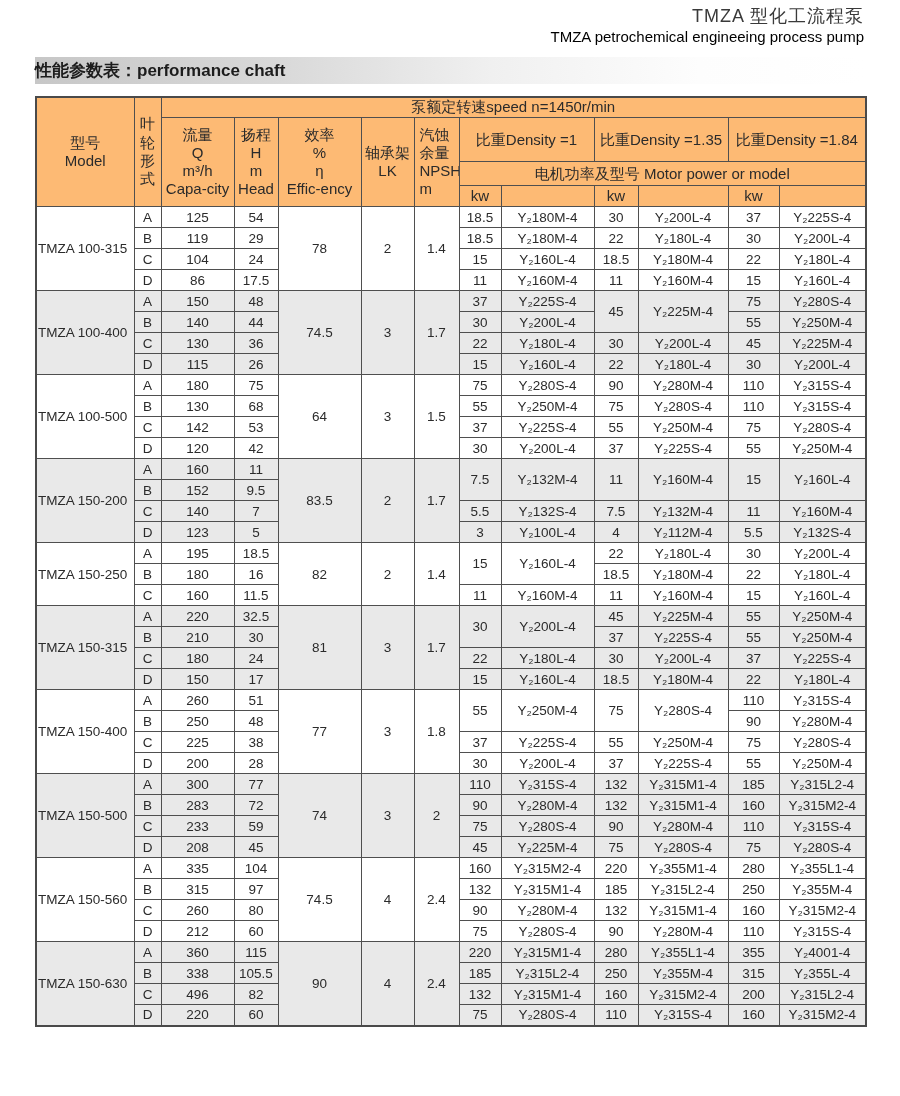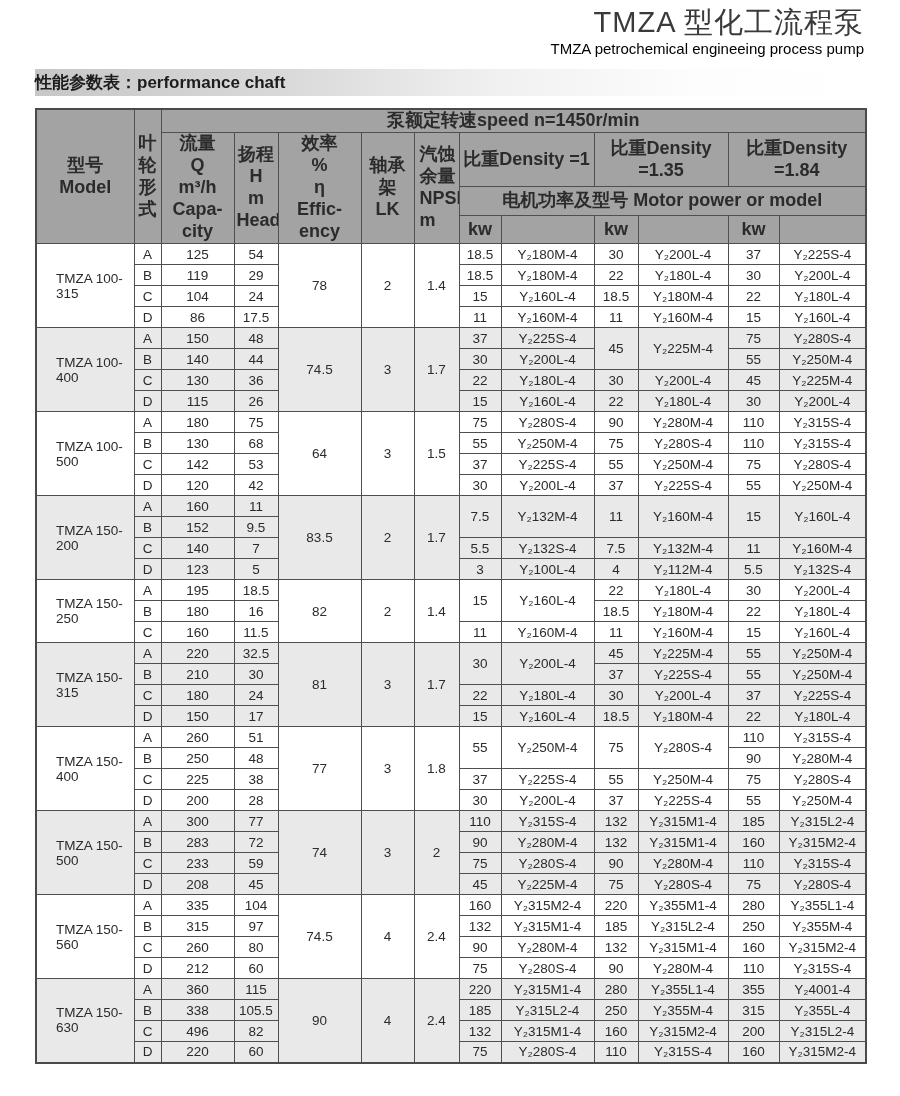--- a/index.html
+++ b/index.html
@@ -9,21 +9,21 @@
     background: #ffffff;
     font-family: "Liberation Sans", "DejaVu Sans", sans-serif;
     color: #2b2b2b;
     overflow: hidden;
   }
   .page { width: 900px; height: 1096px; position: relative; }
 
   
   .title-block { text-align: right; padding: 6px 36px 0 0; }
   .title-zh {
-    font-size: 29px; font-weight: 500; color: #3a3a3a;
+    font-size: 18px; font-weight: 500; color: #3a3a3a;
     margin: 0; line-height: 1.15; letter-spacing: 1px;
   }
   .title-en {
     font-size: 15px; color: #000000; margin: 1px 0 0 0; line-height: 1.2;
   }
 
   
   .section-bar {
     margin: 11px 35px 12px 35px;
     width: 830px; height: 27px; line-height: 27px;
@@ -37,32 +37,32 @@
     width: 830px; margin-left: 35px;
     font-size: 13px; color: #2b2b2b;
     border: 2px solid #4a4a4a;
   }
   .perf th, .perf td {
     border: 1px solid #4f4f4f;
     text-align: center; vertical-align: middle;
     padding: 0 2px; overflow: hidden;
   }
   .perf thead th {
-    background: #a3a3a3; font-weight: bold;
-    font-size: 18px; line-height: 1.22;
+    background: #fdba74; font-weight: normal;
+    font-size: 15px; line-height: 1.22;
   }
   .pre { white-space: pre-line; }
   .row-speed th { height: 21px; font-size: 13.5px; }
   .row-density th { height: 44px; font-size: 13.5px; }
   .row-motor th { height: 24px; font-size: 13.5px; }
   .row-kw th { height: 21px; }
   th.impeller-header { line-height: 1.12; }
   th.npsh-header { text-align: left; padding-left: 5px; }
   .perf td { height: 21px; font-size: 13.5px; background: #ffffff; }
-  .perf td.model-cell { text-align: left; padding-left: 19px; }
+  .perf td.model-cell { text-align: left; padding-left: 1px; }
   .perf tr.shaded td { background: #e9e9e9; }
 </style>
 </head>
 <body>
 
 <div class="page">
 
   <div class="title-block">
     <div class="title-zh">TMZA 型化工流程泵</div>
     <div class="title-en">TMZA petrochemical engineeing process pump</div>

